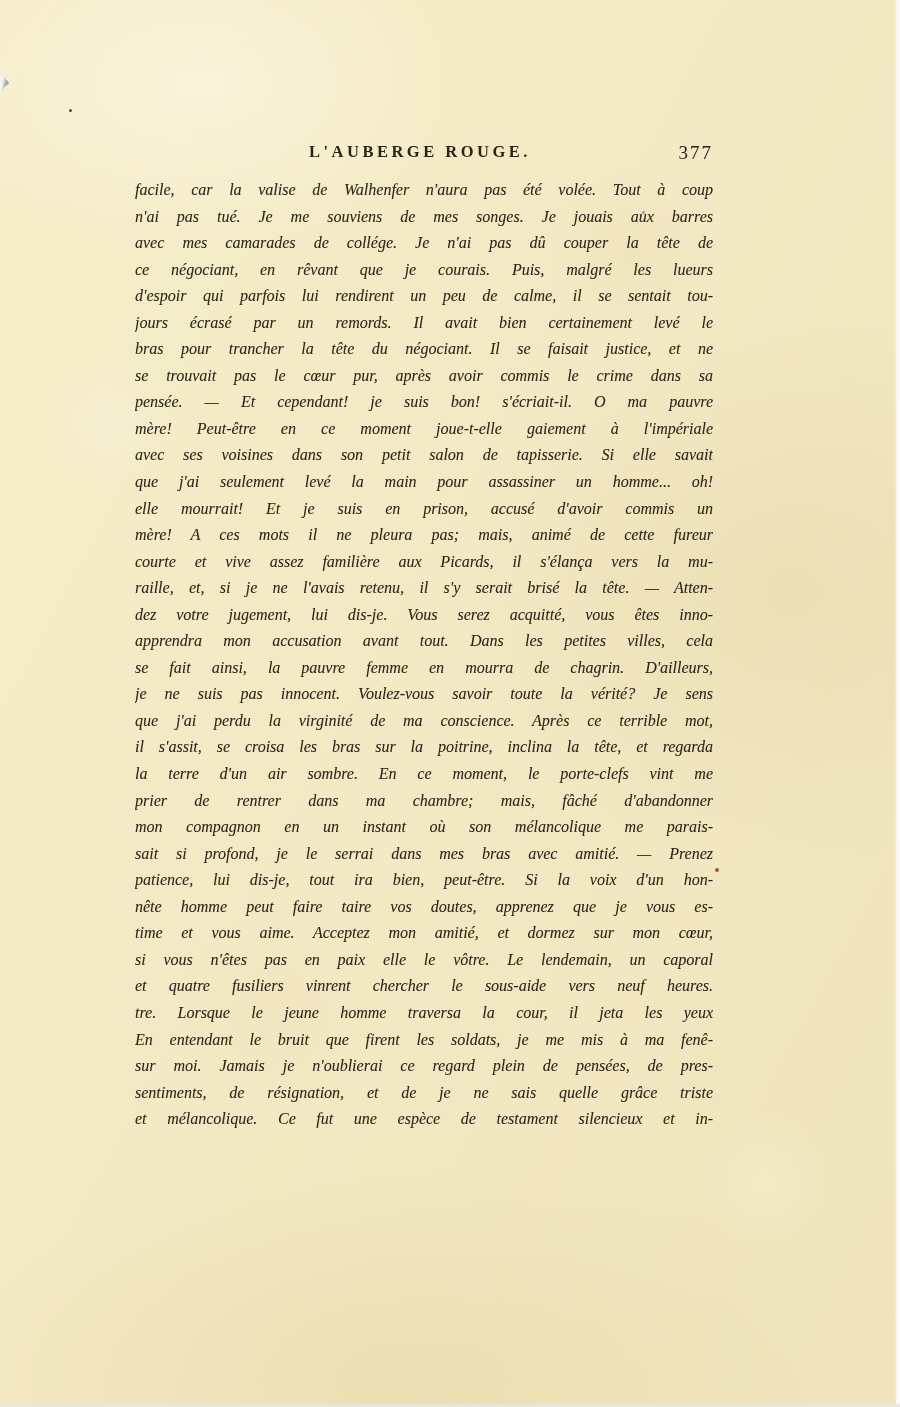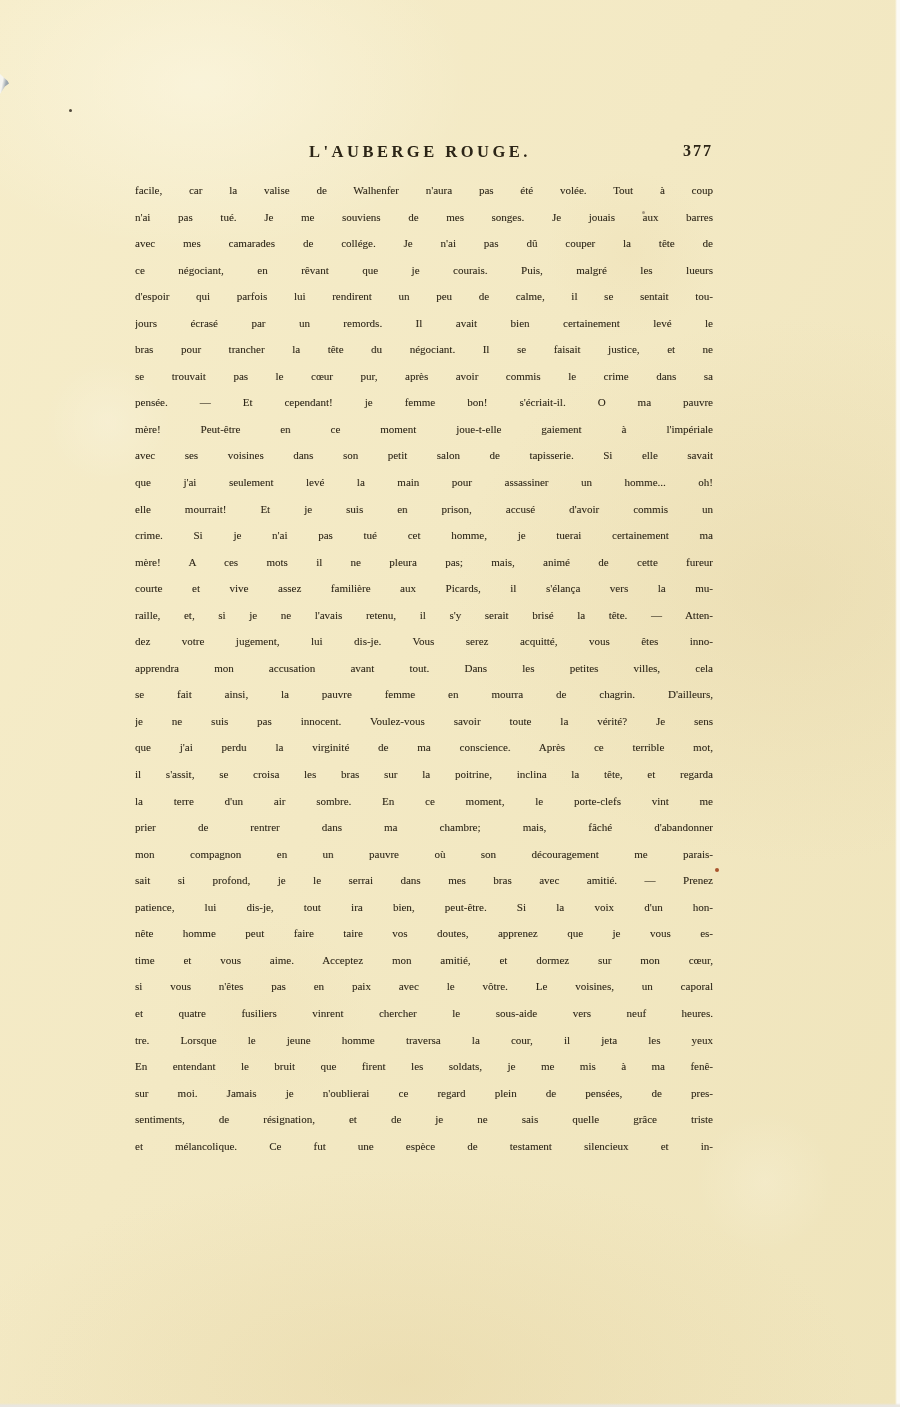--- a/index.html
+++ b/index.html
@@ -48,37 +48,38 @@
   .running-header {
     position: absolute; left: 135px; top: 142px; width: 578px; height: 24px;
   }
   .header-title {
     position: absolute; left: 174px; top: 0;
     font-weight: bold; font-size: 16.5px; letter-spacing: 3.5px;
     color: #2c2517; white-space: nowrap;
   }
   .page-number {
     position: absolute; right: 0; top: 0;
-    font-weight: bold; font-size: 16px; letter-spacing: 2px;
+    font-weight: normal; font-size: 19px; letter-spacing: 2px;
     color: #2c2517;
   }
 
   .text-block {
     position: absolute; left: 135px; top: 177px; width: 578px;
   }
   .text-block .line {
-    font-size: 11px;
+    font-size: 16px;
     line-height: 26.55px;
     height: 26.55px;
     overflow: hidden;
     text-align: justify;
     text-align-last: justify;
     word-spacing: 1px;
     color: #2e2719;
     text-shadow: 0.3px 0.3px 0 rgba(46,39,25,0.25);
+    font-style: italic;
   }
 </style>
 </head>
 <body>
 
 <div class="page">
 
   <div class="torn-fleck"></div>
   <div class="speck speck-1"></div>
   <div class="speck speck-2"></div>
@@ -91,43 +92,42 @@
 
   <div class="text-block" id="text-block">
       <div class="line">facile, car la valise de Walhenfer n'aura pas été volée. Tout à coup</div>
       <div class="line">n'ai pas tué. Je me souviens de mes songes. Je jouais aux barres</div>
       <div class="line">avec mes camarades de collége. Je n'ai pas dû couper la tête de</div>
       <div class="line">ce négociant, en rêvant que je courais. Puis, malgré les lueurs</div>
       <div class="line">d'espoir qui parfois lui rendirent un peu de calme, il se sentait tou-</div>
       <div class="line">jours écrasé par un remords. Il avait bien certainement levé le</div>
       <div class="line">bras pour trancher la tête du négociant. Il se faisait justice, et ne</div>
       <div class="line">se trouvait pas le cœur pur, après avoir commis le crime dans sa</div>
-      <div class="line">pensée. — Et cependant! je femme bon! s'écriait-il. O ma pauvre</div>
+      <div class="line">pensée. — Et cependant! je suis bon! s'écriait-il. O ma pauvre</div>
       <div class="line">mère! Peut-être en ce moment joue-t-elle gaiement à l'impériale</div>
       <div class="line">avec ses voisines dans son petit salon de tapisserie. Si elle savait</div>
       <div class="line">que j'ai seulement levé la main pour assassiner un homme... oh!</div>
       <div class="line">elle mourrait! Et je suis en prison, accusé d'avoir commis un</div>
-      <div class="line">crime. Si je n'ai pas tué cet homme, je tuerai certainement ma</div>
       <div class="line">mère! A ces mots il ne pleura pas; mais, animé de cette fureur</div>
       <div class="line">courte et vive assez familière aux Picards, il s'élança vers la mu-</div>
       <div class="line">raille, et, si je ne l'avais retenu, il s'y serait brisé la tête. — Atten-</div>
       <div class="line">dez votre jugement, lui dis-je. Vous serez acquitté, vous êtes inno-</div>
       <div class="line">apprendra mon accusation avant tout. Dans les petites villes, cela</div>
       <div class="line">se fait ainsi, la pauvre femme en mourra de chagrin. D'ailleurs,</div>
       <div class="line">je ne suis pas innocent. Voulez-vous savoir toute la vérité? Je sens</div>
       <div class="line">que j'ai perdu la virginité de ma conscience. Après ce terrible mot,</div>
       <div class="line">il s'assit, se croisa les bras sur la poitrine, inclina la tête, et regarda</div>
       <div class="line">la terre d'un air sombre. En ce moment, le porte-clefs vint me</div>
       <div class="line">prier de rentrer dans ma chambre; mais, fâché d'abandonner</div>
-      <div class="line">mon compagnon en un pauvre où son découragement me parais-</div>
+      <div class="line">mon compagnon en un instant où son mélancolique me parais-</div>
       <div class="line">sait si profond, je le serrai dans mes bras avec amitié. — Prenez</div>
       <div class="line">patience, lui dis-je, tout ira bien, peut-être. Si la voix d'un hon-</div>
       <div class="line">nête homme peut faire taire vos doutes, apprenez que je vous es-</div>
       <div class="line">time et vous aime. Acceptez mon amitié, et dormez sur mon cœur,</div>
-      <div class="line">si vous n'êtes pas en paix avec le vôtre. Le voisines, un caporal</div>
+      <div class="line">si vous n'êtes pas en paix elle le vôtre. Le lendemain, un caporal</div>
       <div class="line">et quatre fusiliers vinrent chercher le sous-aide vers neuf heures.</div>
       <div class="line">tre. Lorsque le jeune homme traversa la cour, il jeta les yeux</div>
       <div class="line">En entendant le bruit que firent les soldats, je me mis à ma fenê-</div>
       <div class="line">sur moi. Jamais je n'oublierai ce regard plein de pensées, de pres-</div>
       <div class="line">sentiments, de résignation, et de je ne sais quelle grâce triste</div>
       <div class="line">et mélancolique. Ce fut une espèce de testament silencieux et in-</div>
     </div>
 
   <div class="edge-right"></div>
   <div class="edge-bottom"></div>

